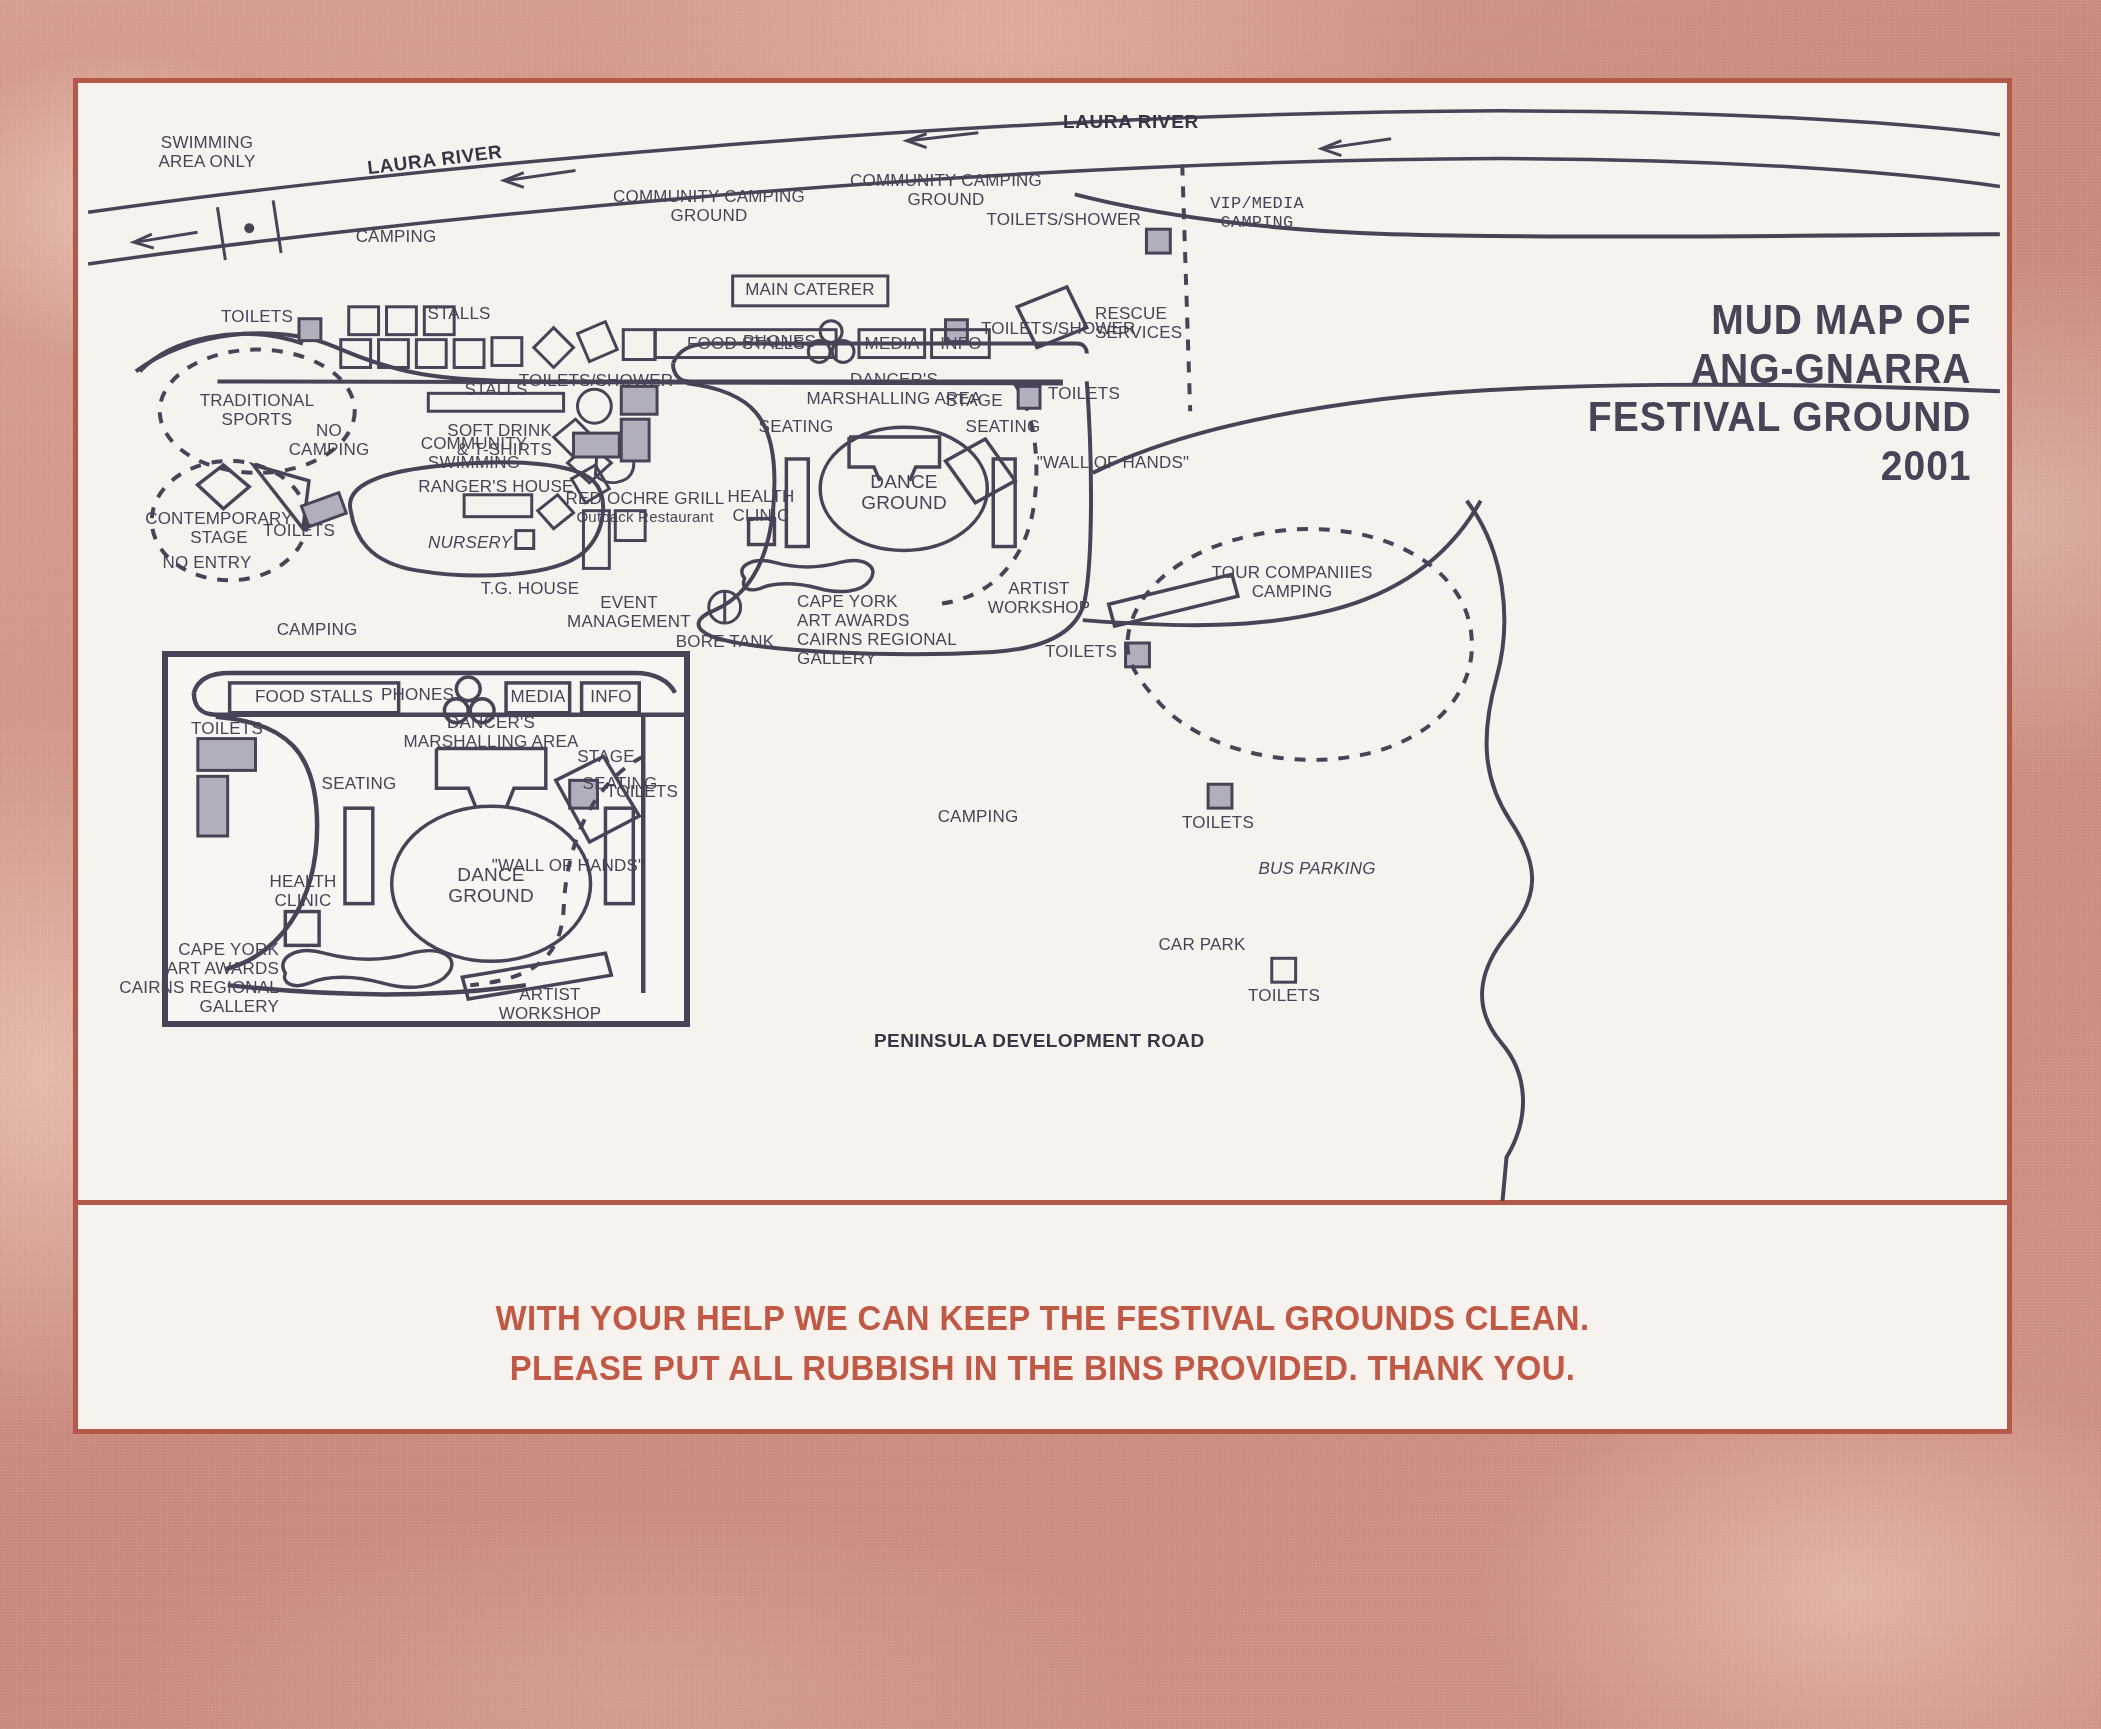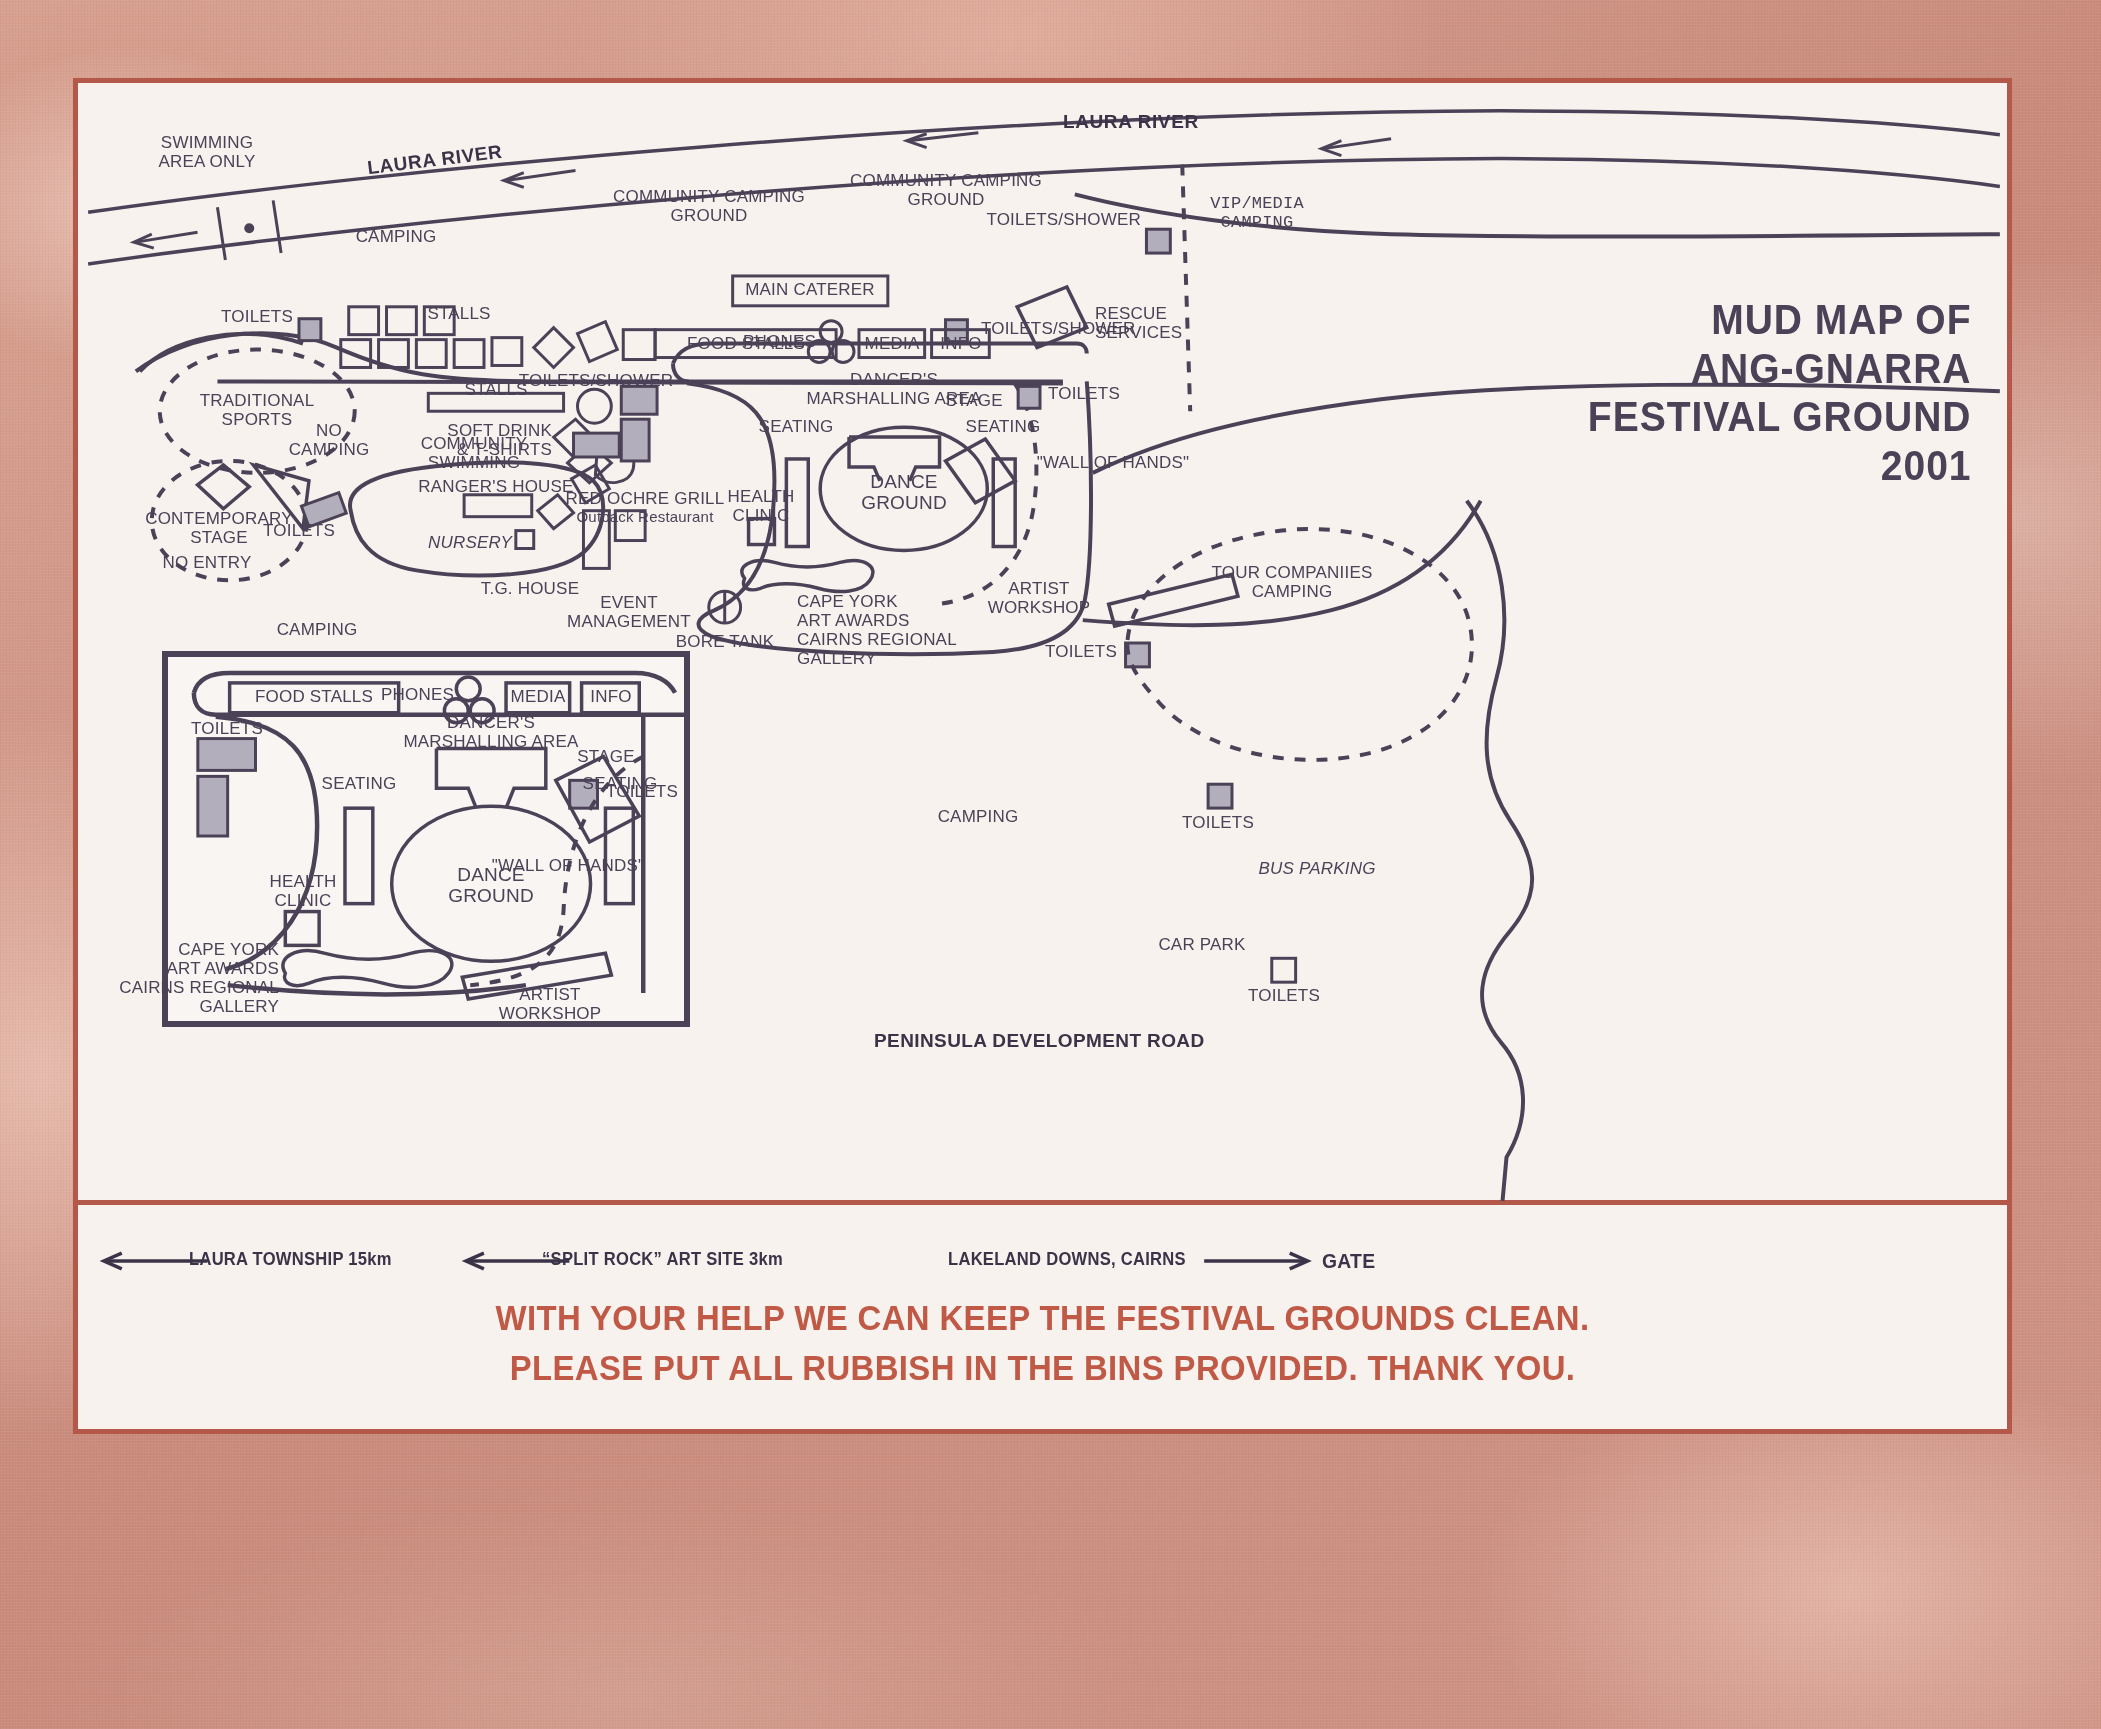--- a/index.html
+++ b/index.html
@@ -404,35 +404,19 @@
 CAIRNS REGIONAL
 GALLERY</div>
       <div class="lbl" style="left:382px;top:328px;">ARTIST
 WORKSHOP</div>
     </div>
 
   </div>
 </div>
 
 <div id="lower">
-  <div class="dirrow">
-    <svg width="1929" height="40" viewBox="0 0 1939 40">
-      <g stroke="#3b3347" fill="none" stroke-width="3.5">
-        <path d="M28 20 L 130 20"></path>
-          <path d="M44 12 L 26 20 L 44 28"></path>
-        <path d="M392 20 L 494 20"></path>
-          <path d="M408 12 L 390 20 L 408 28"></path>
-        <path d="M1132 20 L 1234 20"></path>
-          <path d="M1218 12 L 1236 20 L 1218 28"></path>
-      </g>
-    </svg>
-    <div class="dirtxt" style="left:111px;top:8px;">LAURA TOWNSHIP 15km</div>
-    <div class="dirtxt" style="left:464px;top:8px;">“SPLIT ROCK” ART SITE 3km</div>
-    <div class="dirtxt" style="left:870px;top:8px;">LAKELAND DOWNS, CAIRNS</div>
-    <div class="dirtxt" style="left:1244px;top:8px;font-size:21px;">GATE</div>
-  </div>
 
   <div id="footer">
     <div>WITH YOUR HELP WE CAN KEEP THE FESTIVAL GROUNDS CLEAN.</div>
     <div>PLEASE PUT ALL RUBBISH IN THE BINS PROVIDED.  THANK YOU.</div>
   </div>
 </div>
 
 
 </body></html>

